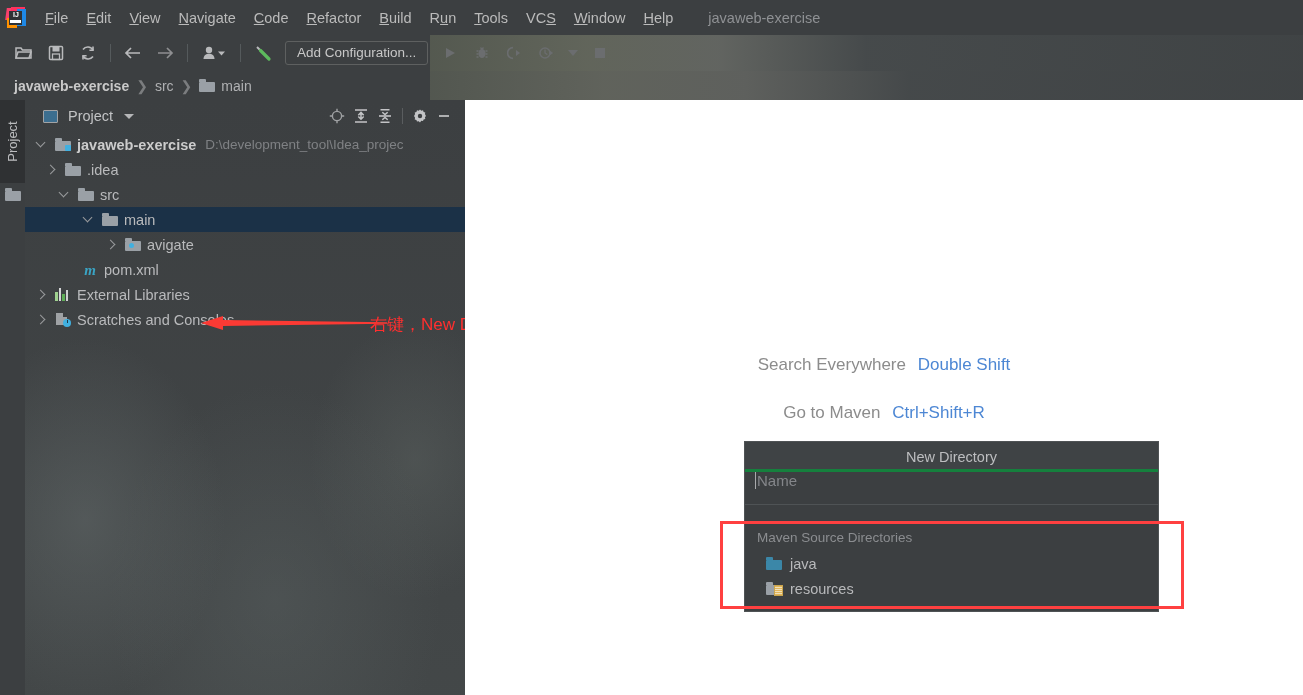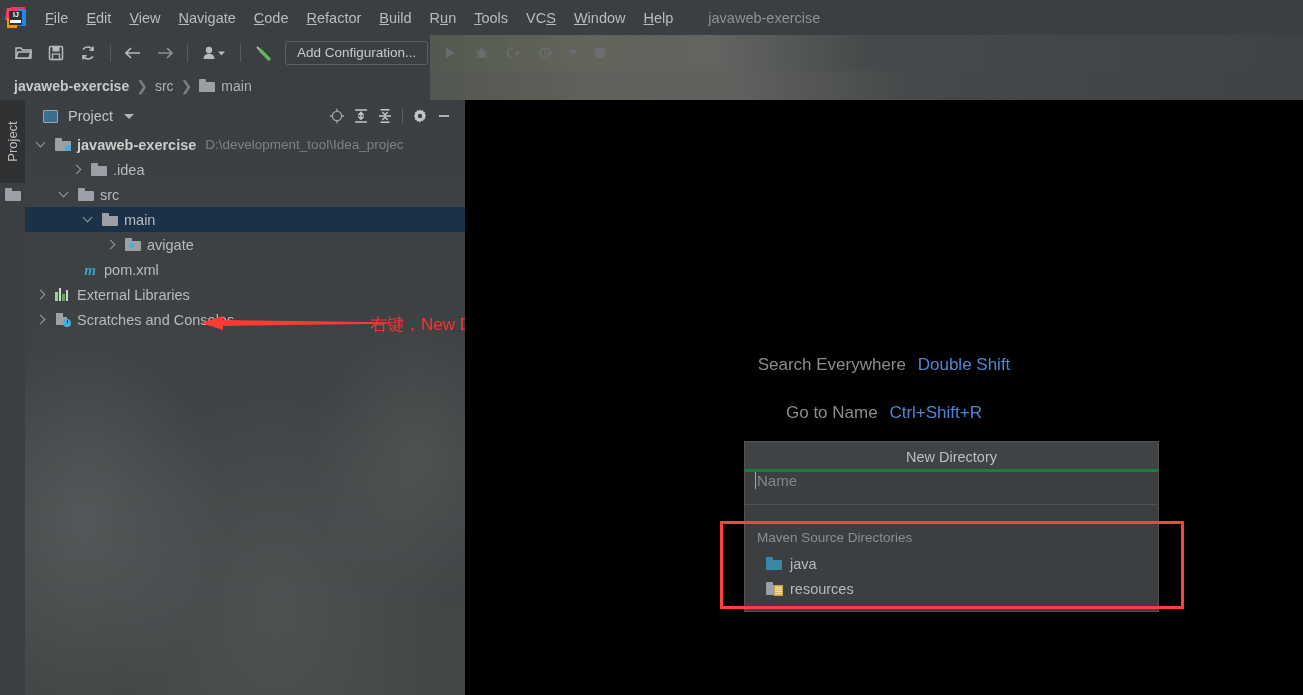--- a/index.html
+++ b/index.html
@@ -171,21 +171,21 @@
   .redarrow { position:absolute; left:176px; top:215px; width:186px; height:16px; }
   .redarrow svg { display:block; }
   .annot {
     position:absolute; left:370px; top:213px; color:#ff2f2f; font-size:17px;
     white-space:nowrap; font-family:"Liberation Sans", sans-serif;
   }
 
   
   .editor {
     position:absolute; left:465px; top:0; width:838px; height:595px;
-    background:#000000;
+    background:#ffffff;
   }
   .hint-wrap {
     position:absolute; left:0; top:255px; width:838px; text-align:center;
   }
   .hint-line { font-size:17px; margin-bottom:28px; white-space:nowrap; }
   .hint-name { color:#8c8c8c; }
   .hint-key { color:#4d87d4; margin-left:7px; }
 
   
   .nd {
@@ -408,21 +408,21 @@
         <div class="row" style="padding-left:10px">
           <span class="arrow d"></span>
           <span class="fold src" style="margin-left:7px">
               <i class="tab"></i>
               <i class="bdy"></i>
             </span>
           <span class="lbl bold">javaweb-exercise</span>
           <span class="path">D:\development_tool\Idea_projec</span>
         </div>
 
-        <div class="row" style="padding-left:46px">
+        <div class="row" style="padding-left:20px">
           <span class="arrow r"></span>
           <span class="fold" style="margin-left:7px">
               <i class="tab"></i>
               <i class="bdy"></i>
             </span>
           <span class="lbl">.idea</span>
         </div>
 
         <div class="row" style="padding-left:33px">
           <span class="arrow d"></span>
@@ -486,21 +486,21 @@
 
     <div class="annot">右键，New Directoyr</div>
 
     <div class="editor">
       <div class="hint-wrap">
         <div class="hint-line">
           <span class="hint-name">Search Everywhere</span>
           <span class="hint-key">Double Shift</span>
         </div>
         <div class="hint-line">
-          <span class="hint-name">Go to Name</span>
+          <span class="hint-name">Go to Maven</span>
           <span class="hint-key">Ctrl+Shift+R</span>
         </div>
       </div>
     </div>
 
   </div>
 
   <div class="nd">
     <div class="nd-head">New Directory</div>
     <div class="nd-input">

